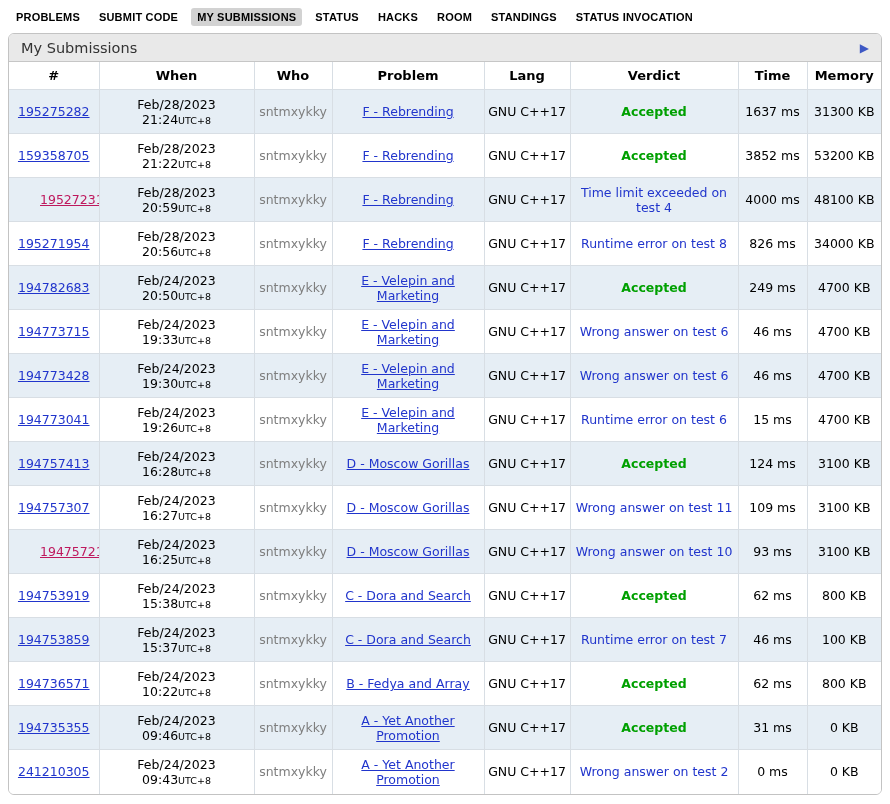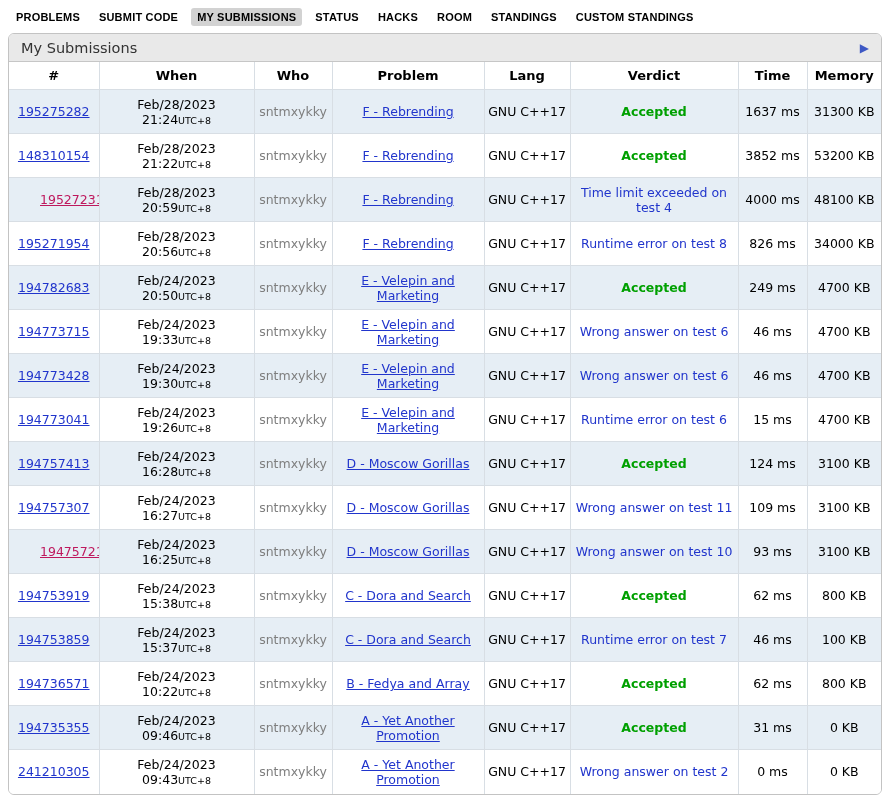--- a/index.html
+++ b/index.html
@@ -41,21 +41,21 @@
 
   .c-when .date, .c-when .time { color: #000; }
   .c-when .tz { font-size: 9.5px; }
 
   .verdict-accepted { color: #00a000; font-weight: bold; }
   .verdict-rejected { color: #2135cc; }
 </style>
 </head>
 <body>
 
-<div class="topnav"><a class="nav-link">PROBLEMS</a><a class="nav-link">SUBMIT CODE</a><a class="nav-link active">MY SUBMISSIONS</a><a class="nav-link">STATUS</a><a class="nav-link">HACKS</a><a class="nav-link">ROOM</a><a class="nav-link">STANDINGS</a><a class="nav-link">CUSTOM STANDINGS</a></div>
+<div class="topnav"><a class="nav-link">PROBLEMS</a><a class="nav-link">SUBMIT CODE</a><a class="nav-link active">MY SUBMISSIONS</a><a class="nav-link">STATUS</a><a class="nav-link">HACKS</a><a class="nav-link">ROOM</a><a class="nav-link">STANDINGS</a><a class="nav-link">STATUS INVOCATION</a></div>
 
 <div class="box">
   <div class="caption">
     <span>My Submissions</span>
     <span class="arrow">▶</span>
   </div>
 
   <table>
     <colgroup>
       <col style="width:90px">
@@ -97,21 +97,21 @@
     <td class="c-lang">GNU C++17</td>
     <td class="c-verdict">
       <span class="verdict verdict-accepted">Accepted</span>
     </td>
     <td class="c-time">1637 ms</td>
     <td class="c-memory">31300 KB</td>
   </tr>
 
   <tr>
     <td class="c-id">
-      <a class="id-link">148310154</a>
+      <a class="id-link">159358705</a>
     </td>
     <td class="c-when">
       <span class="date">Feb/28/2023</span><br>
       <span class="time">21:22</span><span class="tz">UTC+8</span>
     </td>
     <td class="c-who">
       <a class="who-link">sntmxykky</a>
     </td>
     <td class="c-problem">
       <a class="problem-link">F - Rebrending</a>

